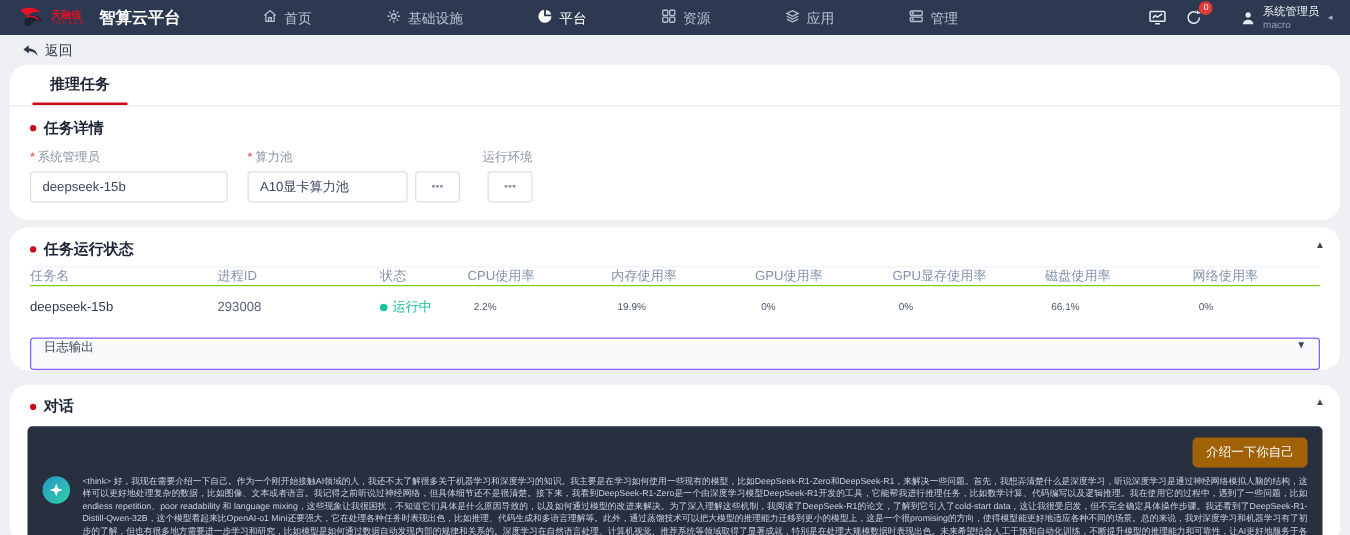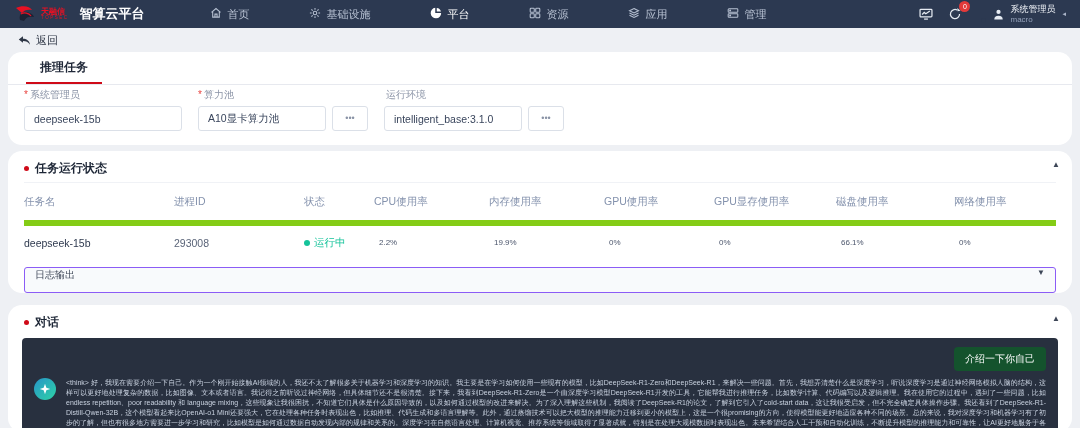--- a/index.html
+++ b/index.html
@@ -71,40 +71,40 @@
   }
   .w1 { width:158px; } .w2 { width:128px; } .w3 { width:138px; }
   .more-btn {
     height:25px; width:36px; margin-left:6px; border:1px solid #dbe0e8; border-radius:3px;
     background:#fff; color:#8a93a6; font-size:9px; cursor:pointer; line-height:1;
   }
 
   
   .table { padding:0 16px; }
   .trow { display:grid; grid-template-columns:150px 130px 70px 115px 115px 110px 122px 118px 1fr; align-items:center; }
-  .thead { height:44px; border-top:1px solid #f0f2f6; border-bottom:6px solid #84cc16; font-size:10.5px; color:#8492ad; }
+  .thead { height:16px; border-top:1px solid #f0f2f6; border-bottom:1px solid #84cc16; font-size:10.5px; color:#8492ad; }
   .tdata { height:33px; font-size:10.5px; color:#2f3a4f; }
   .pid { color:#5a6478; }
   .status { display:flex; align-items:center; gap:4px; color:#15c39a; }
   .sdot { width:6px; height:6px; border-radius:50%; background:#15c39a; }
   .pbar { position:relative; width:88px; height:10px; background:#eaedf5; border-radius:5px; }
   .pfill { position:absolute; left:0; top:0; height:10px; background:#4a63e7; border-radius:5px; }
   .ptext { position:absolute; left:5px; top:50%; transform:translateY(-50%); font-size:8px; color:#4c566c; line-height:1; }
 
   .log-bar {
     margin:8px 16px 12px; height:26px; background:#f8fafc; border:1px solid #8b5cf6; border-radius:3px;
     display:flex; align-items:flex-start; justify-content:space-between; padding:0 10px;
     font-size:10px; color:#3d4657; cursor:pointer;
   }
   .log-caret { font-size:8px; color:#3d4657; }
 
   
   .chat-panel { margin:2px 14px 8px; background:#28303f; border-radius:4px; padding:9px 12px; height:94px; }
   .bubble-row { display:flex; justify-content:flex-end; }
-  .user-bubble { background:#14532d; color:#fff; font-size:10px; padding:5px 11px; border-radius:4px;margin-left:48px; }
+  .user-bubble { background:#a16207; color:#fff; font-size:10px; padding:5px 11px; border-radius:4px;margin-left:48px; }
   .ai-row { display:flex; gap:10px; margin-top:7px; }
   .avatar {
     width:22px; height:22px; border-radius:50%; flex-shrink:0;
     background:linear-gradient(135deg,#2795c8,#2ed3a6);
     display:flex; align-items:center; justify-content:center;
   }
   .avatar svg { width:12px; height:12px; }
   .ai-text { flex:1; font-size:7px; line-height:10px; color:#c9d2e0; text-align:justify; overflow:hidden; max-height:50px; }
 </style>
 </head>
@@ -209,38 +209,41 @@
   <svg viewBox="0 0 17 13">
     <path d="M6.5 0.8 L1 5.2 L6.5 9.6 V7.2 C10.5 7.2 13.6 8.4 15.6 12 C15.2 6.4 10.8 4.2 6.5 4.2 Z" fill="#2e3645"></path>
   </svg>
   <span>返回</span>
 </div>
 
 <div class="card">
   <div class="tabbar">
     <div class="tab">推理任务</div>
   </div>
+  <div class="section-head">
+    <span class="red-dot"></span>
+    <span class="section-title">任务详情</span>
+  </div>
   <div class="fields">
     <div class="field">
       <div class="f-label"><span class="req">*</span><span>系统管理员</span></div>
       <div class="f-control">
         <input class="f-input w1" value="deepseek-15b" style="">
       </div>
     </div>
     <div class="field">
       <div class="f-label"><span class="req">*</span><span>算力池</span></div>
       <div class="f-control">
         <input class="f-input w2" value="A10显卡算力池" style="">
         <button class="more-btn">•••</button>
       </div>
     </div>
     <div class="field">
       <div class="f-label"><span class="req"></span><span>运行环境</span></div>
       <div class="f-control">
-        <input class="f-input w3" value="intelligent_base:3.1.0" style="">
         <button class="more-btn">•••</button>
       </div>
     </div>
   </div>
 </div>
 
 <div class="card">
   <div class="section-head">
     <span class="red-dot"></span>
     <span class="section-title">任务运行状态</span>

